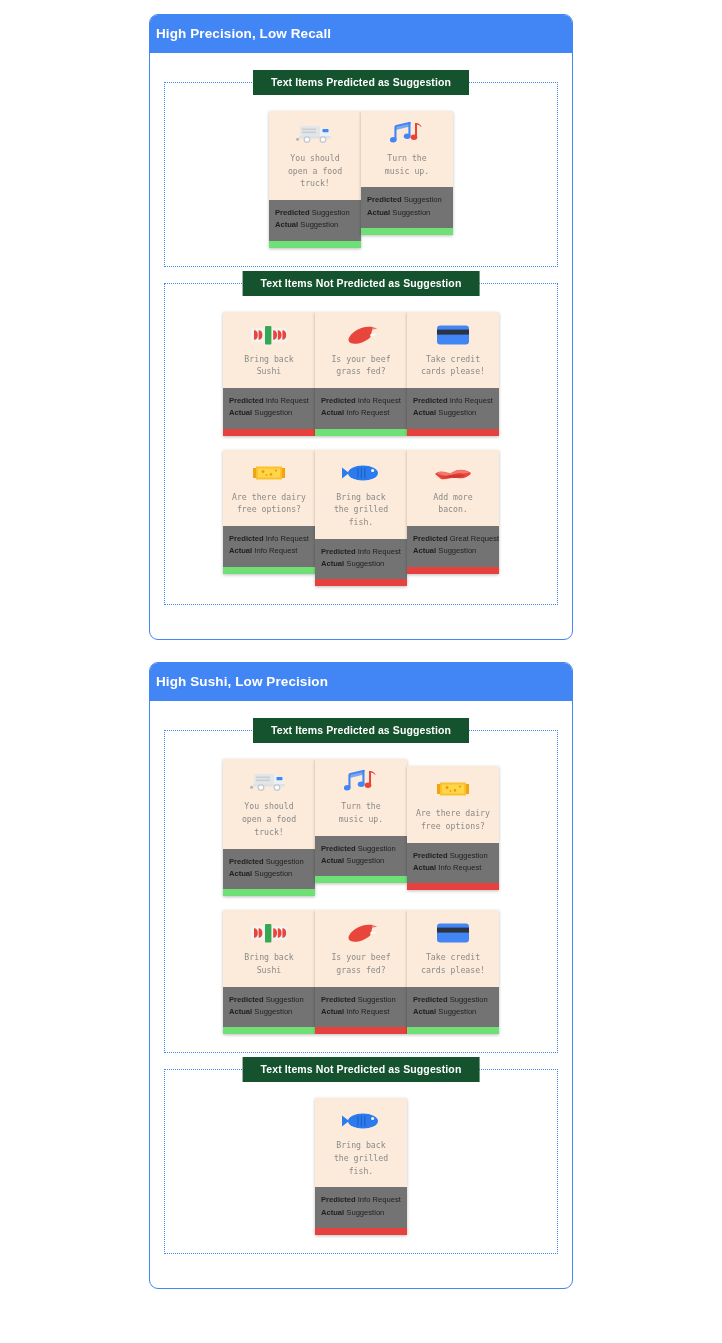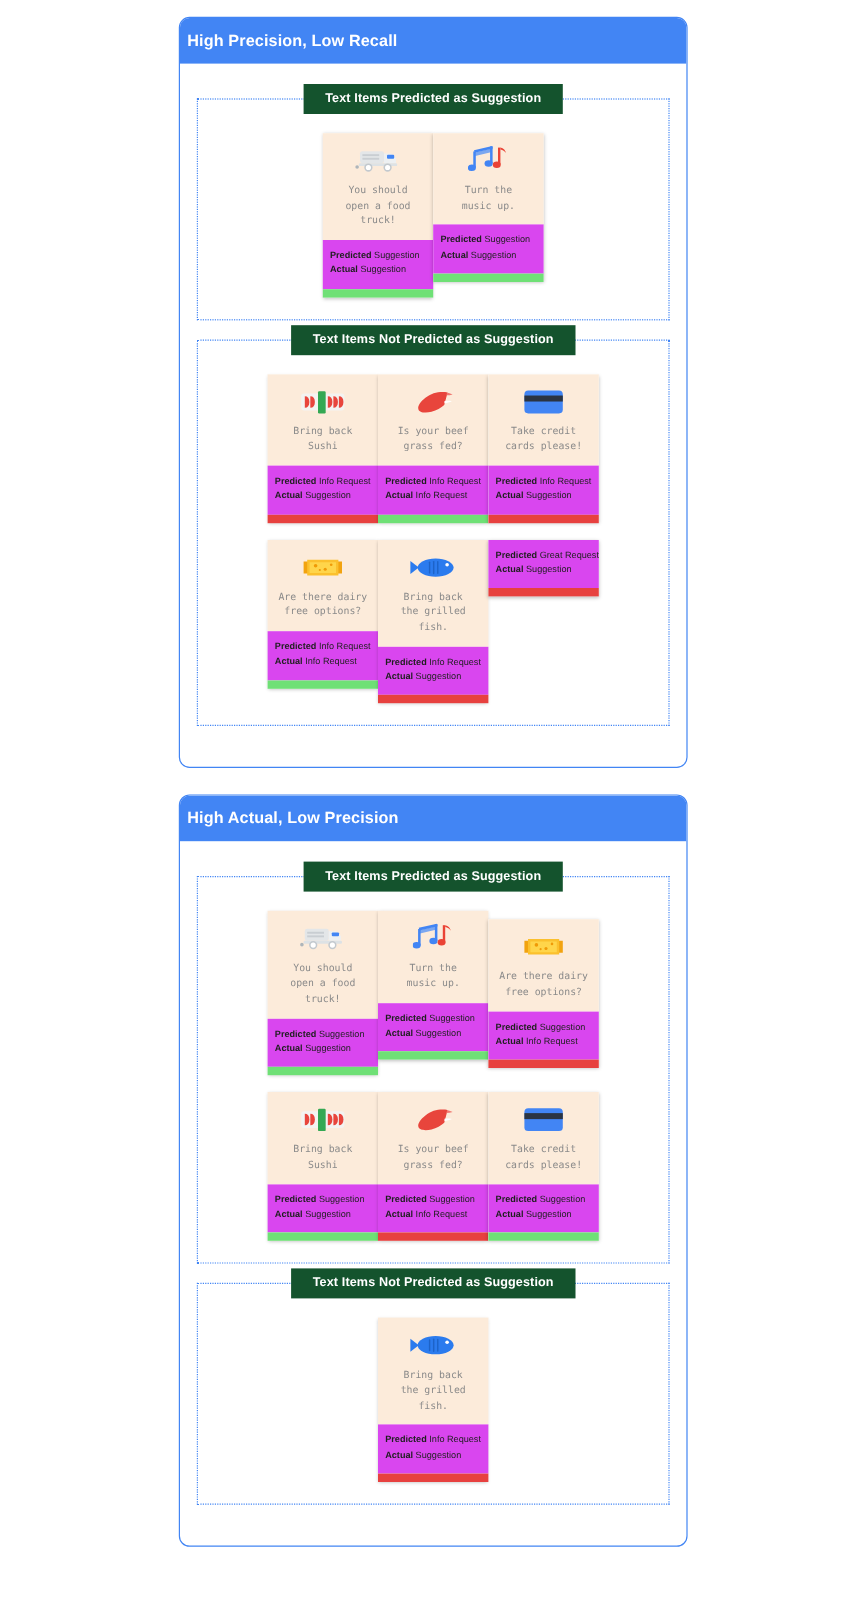--- a/index.html
+++ b/index.html
@@ -109,21 +109,21 @@
     font-family: "DejaVu Sans Mono", "Liberation Mono", monospace;
     font-size: 8.2px;
     line-height: 1.55;
     color: #8a8a8a;
     text-align: center;
     white-space: pre-line;
   }
 
   .card-meta {
     padding: 7px 6px 9px 6px;
-    background: #d946ef;
+    background: #737373;
   }
   .meta-line {
     font-size: 7.6px;
     color: #1f1f1f;
     line-height: 1.62;
     white-space: nowrap;
   }
   .meta-key { font-weight: bold; }
   .meta-val { font-weight: normal; }
 
@@ -302,33 +302,44 @@
 the grilled
 fish.</div>
                   </div>
                   <div class="card-meta">
                     <div class="meta-line"><span class="meta-key">Predicted</span> <span class="meta-val">Info Request</span></div>
                     <div class="meta-line"><span class="meta-key">Actual</span> <span class="meta-val">Suggestion</span></div>
                   </div>
                   <div class="card-bar bar-wrong"></div>
                 </div>
                 <div class="card">
+                  <div class="card-media">
+                    <div class="card-icon">
+                      <svg width="40" height="20" viewBox="0 0 40 20">
+                        <path d="M2 11c6-6 12 2 18-2s14-2 18 1c-2 4-8 6-14 5s-10 2-16 1z" fill="#E8453C"></path>
+                        <path d="M4 10.4c6-5 12 2 17-1.4 5-3.4 12-2 15.4.4-2.2 1-5 1.2-8 .8-5-.6-8 2-13 2.4-4 .4-8-.8-11.4-2.2z" fill="#F2786F"></path>
+                        <path d="M6 13.6c5 1 9-1.4 14-1.8 5-.4 9 .4 12-.6-3 3-8 4.2-13 3.6-4-.4-9 0-13-1.2z" fill="#D6342E"></path>
+                      </svg>
+                    </div>
+                    <div class="card-text">Add more
+bacon.</div>
+                  </div>
                   <div class="card-meta">
                     <div class="meta-line"><span class="meta-key">Predicted</span> <span class="meta-val">Great Request</span></div>
                     <div class="meta-line"><span class="meta-key">Actual</span> <span class="meta-val">Suggestion</span></div>
                   </div>
                   <div class="card-bar bar-wrong"></div>
                 </div>
               </div>
             </div>
           </div>
         </div>
       </div>
       <div class="panel">
-        <div class="panel-header">High Actual, Low Precision</div>
+        <div class="panel-header">High Sushi, Low Precision</div>
         <div class="panel-body">
           <div class="group">
             <div class="group-title">Text Items Predicted as Suggestion</div>
             <div class="group-inner">
               <div class="card-row">
                 <div class="card">
                   <div class="card-media">
                     <div class="card-icon">
                       <svg width="42" height="26" viewBox="0 0 42 26">
                         <rect x="6" y="5" width="20" height="10" rx="2" fill="#E3E6E8"></rect>

